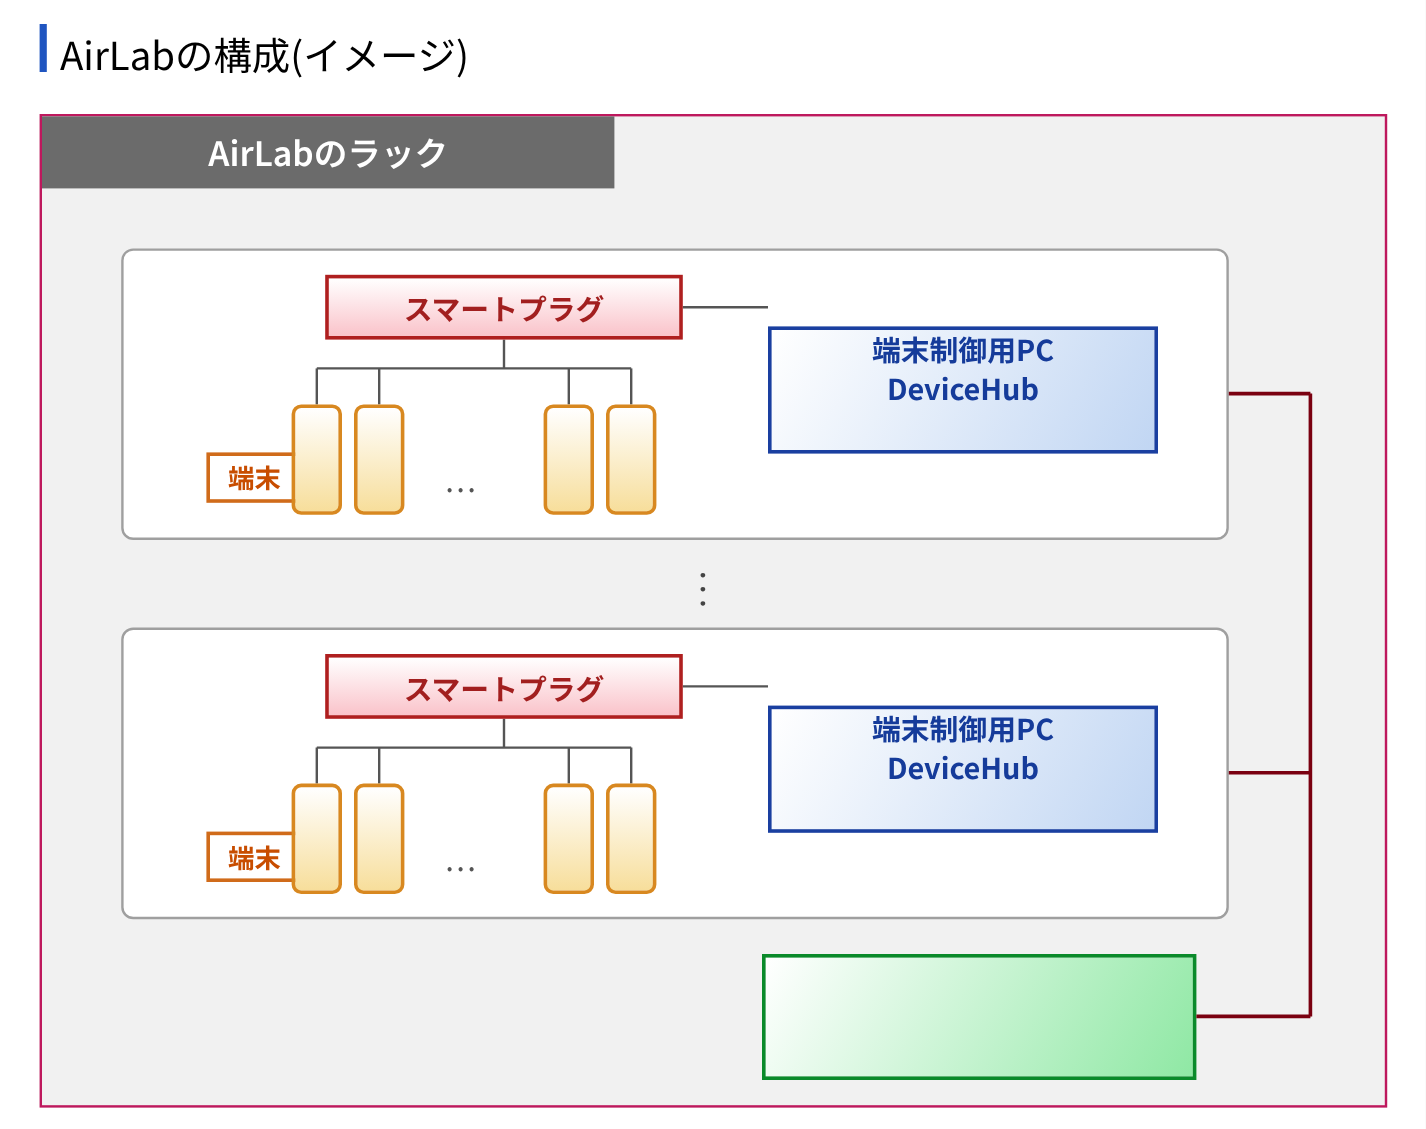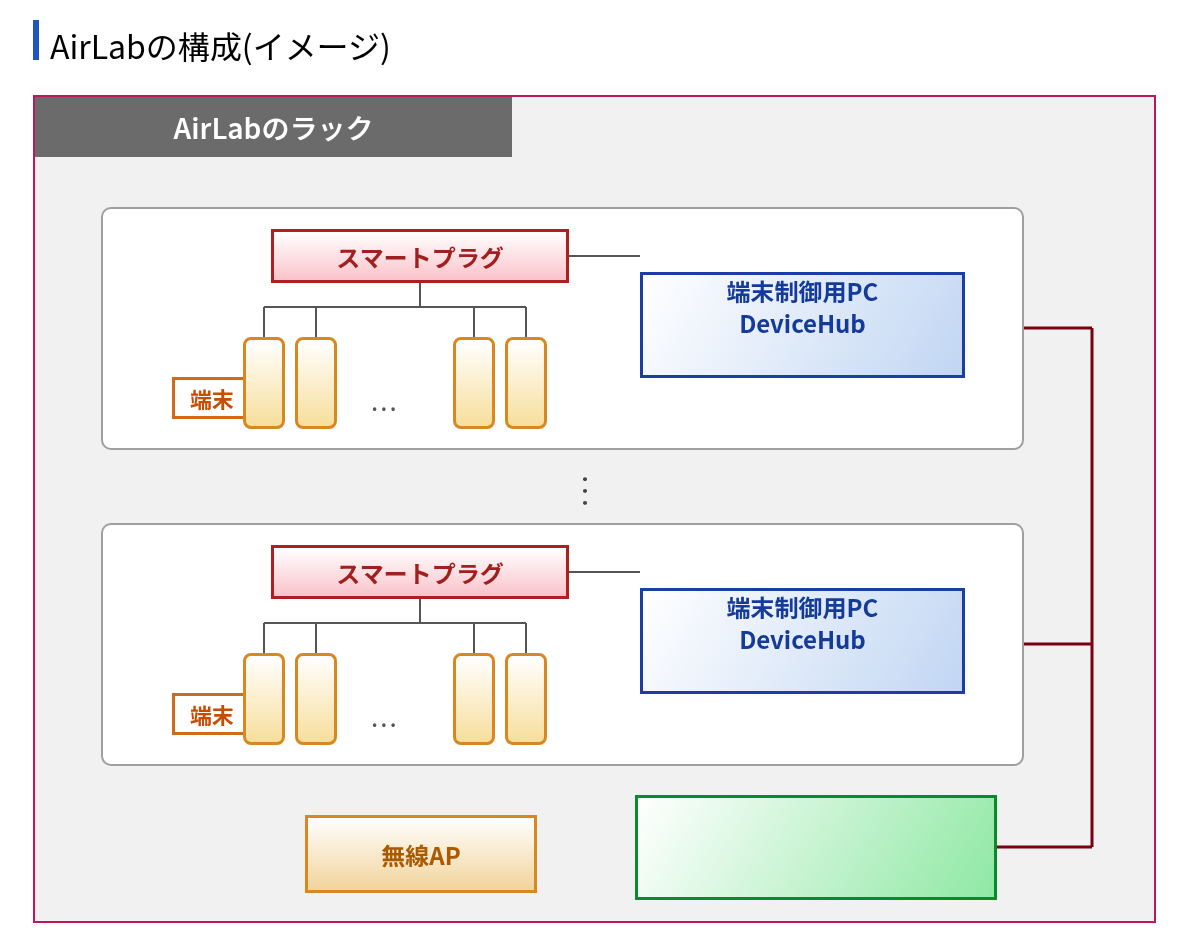--- a/index.html
+++ b/index.html
@@ -77,21 +77,20 @@
       <div class="slot" style="left:192px;top:128px"></div>
       <div class="dots3" style="left:268px;top:172px">...</div>
       <div class="slot" style="left:350px;top:128px"></div>
       <div class="slot" style="left:402px;top:128px"></div>
       <div class="hub">
         <span>端末制御用PC</span>
         <span>DeviceHub</span>
       </div>
     </div>
 
-    <div class="ap">無線AP</div>
     <div class="keeper">
     </div>
 
     <svg class="wires" width="1123" height="828" style="pointer-events:none">
       <g stroke="#7a0010" stroke-width="3" fill="none">
         <line x1="989" y1="231" x2="1057" y2="231"></line>
         <line x1="989" y1="547" x2="1057" y2="547"></line>
         <line x1="962" y1="750" x2="1057" y2="750"></line>
         <line x1="1057" y1="231" x2="1057" y2="750"></line>
       </g>

